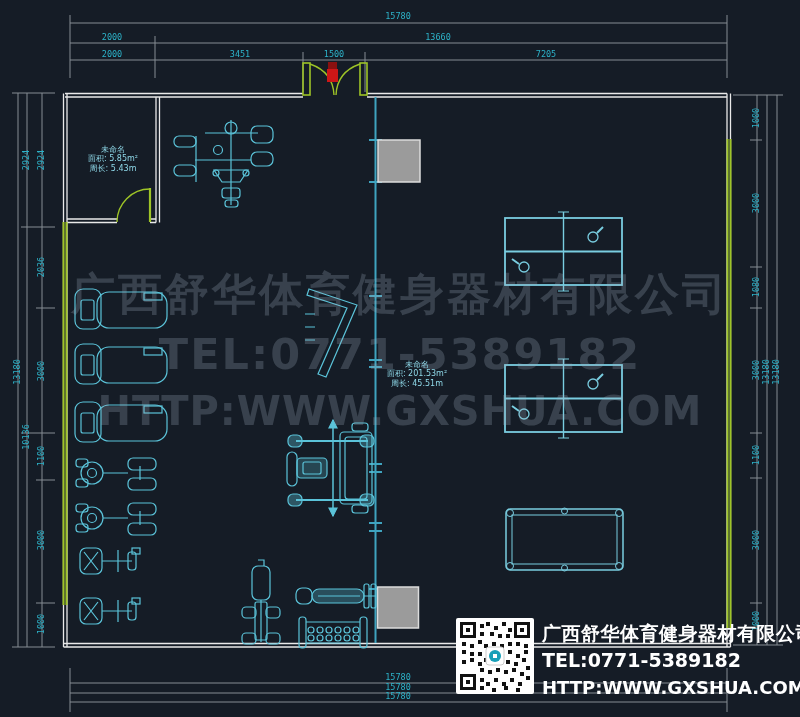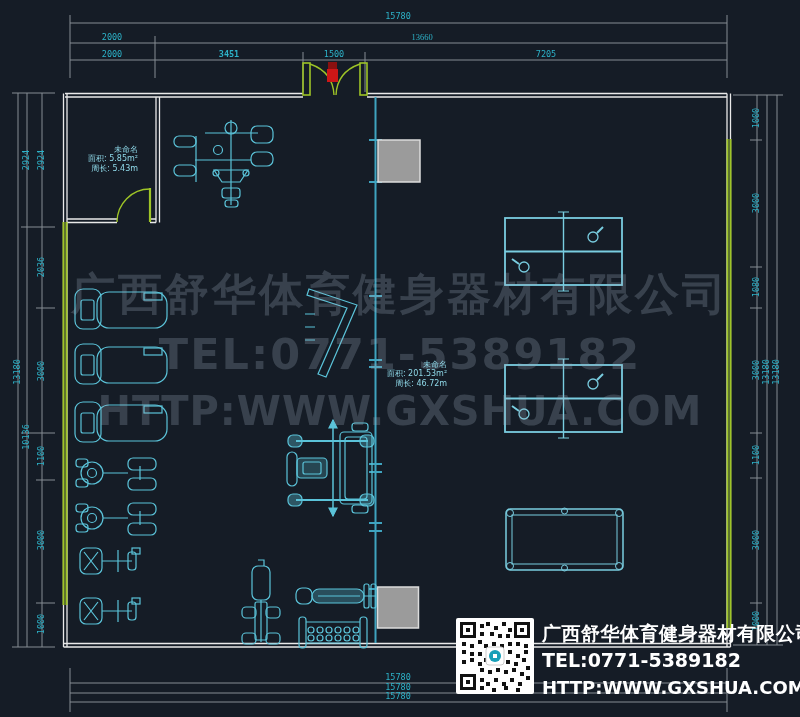--- a/index.html
+++ b/index.html
@@ -3,21 +3,21 @@
 <meta charset="utf-8">
 <style>
   html,body{margin:0;padding:0;background:#0e141c;}
   #stage{position:relative;width:800px;height:717px;background:#151c26;overflow:hidden;
          font-family:"DejaVu Sans",sans-serif;}
   svg{position:absolute;left:0;top:0;}
   .dim{position:absolute;color:#2db2c8;font:8.5px "DejaVu Sans Mono",monospace;
        transform:translate(-50%,-50%);white-space:nowrap;z-index:6;}
   .dim.v{transform:translate(-50%,-50%) rotate(-90deg);}
   .room-label{position:absolute;color:#8fd9e9;font-size:8px;line-height:1.18;
-              text-align:right;z-index:6;white-space:nowrap;transform:translate(-50%,0);}
+              text-align:center;z-index:6;white-space:nowrap;transform:translate(-50%,0);}
   .wm{position:absolute;color:rgba(158,173,190,0.26);font-weight:bold;white-space:nowrap;
       transform:translate(-50%,-50%);z-index:5;}
   .wm.l1{font-size:44px;letter-spacing:3px;}
   .wm.l2{font-size:43px;letter-spacing:2px;}
   .wm.l3{font-size:40px;letter-spacing:1px;}
   #footer{position:absolute;left:456px;top:618px;z-index:8;display:flex;gap:8px;}
   #footer .txt{padding-top:2px;}
   #footer .ft{color:#ffffff;font-weight:bold;white-space:nowrap;}
   #footer .ft.name{font-size:19px;letter-spacing:0.5px;line-height:27px;}
   #footer .ft.tel{font-size:19px;line-height:27px;}
@@ -257,23 +257,23 @@
         <circle cx="564.5" cy="568" r="3"></circle>
     </g>
   </svg>
 
   <div class="wm l1" style="left:400px;top:294px;">广西舒华体育健身器材有限公司</div>
   <div class="wm l2" style="left:400px;top:354px;">TEL:0771-5389182</div>
   <div class="wm l3" style="left:400px;top:411px;">HTTP:WWW.GXSHUA.COM</div>
 
   <span class="dim" style="left:398px;top:16px;">15780</span>
   <span class="dim" style="left:112px;top:37px;">2000</span>
-  <span class="dim" style="left:422px;top:37px;font-family:Liberation Serif, serif;">13660</span>
+  <span class="dim" style="left:438px;top:37px;">13660</span>
   <span class="dim" style="left:112px;top:54px;">2000</span>
-  <span class="dim" style="left:229px;top:54px;font-weight:bold;">3451</span>
+  <span class="dim" style="left:240px;top:54px;">3451</span>
   <span class="dim" style="left:334px;top:54px;text-align:right;">1500</span>
   <span class="dim" style="left:546px;top:54px;">7205</span>
 
   <span class="dim" style="left:398px;top:677px;">15780</span>
   <span class="dim" style="left:398px;top:687px;">15780</span>
   <span class="dim" style="left:398px;top:696px;">15780</span>
 
   <span class="dim v" style="left:26px;top:160px;">2924</span>
   <span class="dim v" style="left:41px;top:160px;">2924</span>
   <span class="dim v" style="left:41px;top:267px;">2036</span>
@@ -295,21 +295,21 @@
   <span class="dim v" style="left:756px;top:621px;">1000</span>
 
   <div class="room-label" style="left:113px;top:145px;">
     <div>未命名</div>
     <div>面积: 5.85m²</div>
     <div>周长: 5.43m</div>
   </div>
   <div class="room-label" style="left:417px;top:360px;">
     <div>未命名</div>
     <div>面积: 201.53m²</div>
-    <div>周长: 46.72m</div>
+    <div>周长: 45.51m</div>
   </div>
 
   <div id="footer">
     <svg width="78" height="76" viewBox="0 0 78 76" style="position:static;">
       <rect x="0" y="0" width="78" height="76" rx="2" fill="#ffffff"></rect>
       <g fill="#111111">
         <rect x="4" y="4" width="16" height="16"></rect>
           <rect x="58" y="4" width="16" height="16"></rect>
           <rect x="4" y="56" width="16" height="16"></rect>
       </g>

